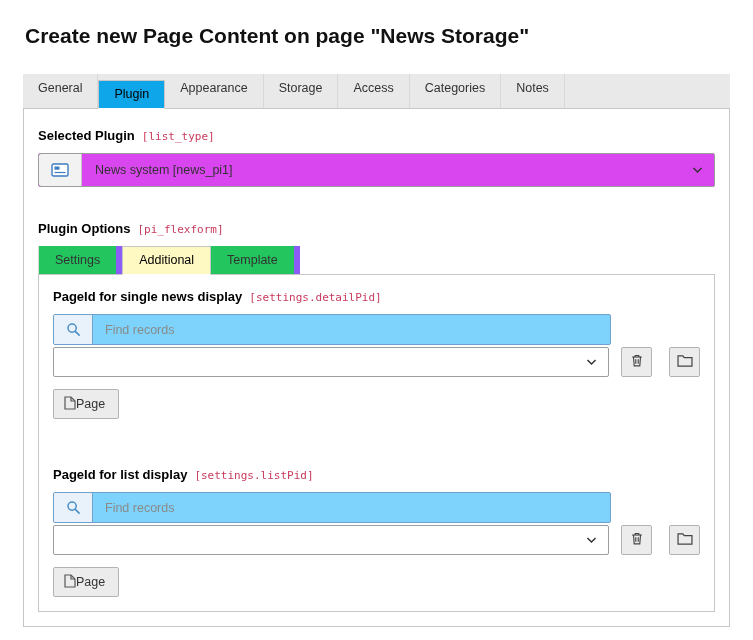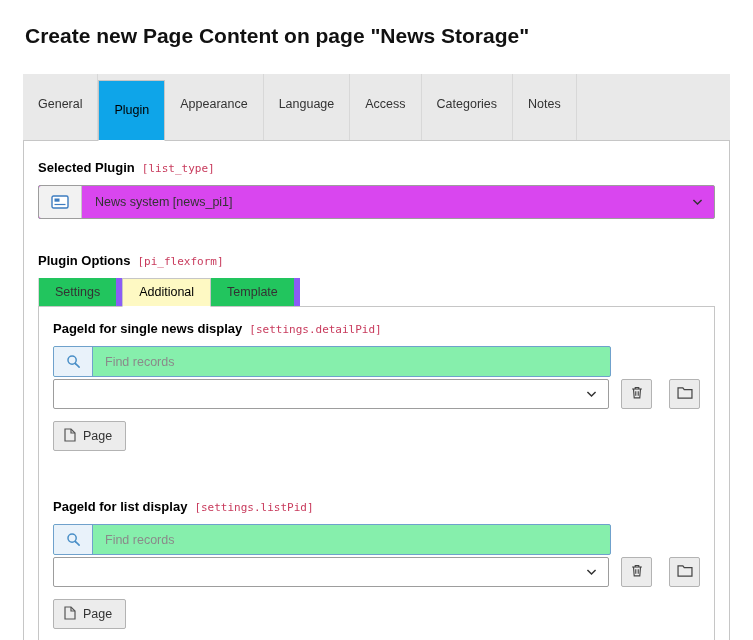--- a/index.html
+++ b/index.html
@@ -20,21 +20,21 @@
     letter-spacing: 0;
   }
 
   
   .tabbar {
     display: flex;
     background: #e9e9e9;
     border-bottom: 1px solid #c6c6c6;
   }
   .tab {
-    padding: 16px 15px;
+    padding: 0 15px;
     line-height: 28px;
     font-size: 12.5px;
     color: #333;
     border-right: 1px solid #d8d8d8;
     cursor: pointer;
     white-space: nowrap;
   }
   .tab.active {
     background: #0ea5e9;
     color: #000;
@@ -124,21 +124,21 @@
 
   .field-group + .field-group { margin-top: 48px; }
   .field-group .formlabel { margin-top: 0; }
 
   
   .searchgroup {
     display: flex;
     width: 558px; height: 31px;
     border: 1px solid #6fa1cc;
     border-radius: 2px;
-    background: #86efac;
+    background: #7dd3fc;
     overflow: hidden;
   }
   .searchgroup .saddon {
     width: 39px;
     background: #e9f2fa;
     border-right: 1px solid #6fa1cc;
     display: flex; align-items: center; justify-content: center;
   }
   .searchgroup input {
     flex: 1;
@@ -170,42 +170,42 @@
     display: flex; align-items: center; justify-content: center;
     cursor: pointer;
     padding: 0;
   }
   .iconbtn + .iconbtn { margin-left: 17px; }
 
   .pagebtn {
     margin-top: 12px;
     height: 30px;
     padding: 0 13px 0 10px;
-    display: inline-flex; align-items: center; gap: 7px;
+    display: inline-flex; align-items: center; 
     border: 1px solid #b3b3b3;
     border-radius: 2px;
     background: #ececec;
     font-size: 12.5px;
     color: #333;
     font-family: inherit;
     cursor: pointer;
   }
 </style>
 </head>
 <body>
 
 <div class="wrap">
 
   <h1 class="page-title">Create new Page Content on page "News Storage"</h1>
 
   <div class="tabbar">
     <div class="tab">General</div>
     <div class="tab active">Plugin</div>
     <div class="tab">Appearance</div>
-    <div class="tab">Language</div>
+    <div class="tab">Storage</div>
     <div class="tab">Access</div>
     <div class="tab">Categories</div>
     <div class="tab">Notes</div>
     <div class="spacer"></div>
   </div>
 
   <div class="content">
 
     <div class="formlabel">
       <strong>Selected Plugin</strong><code class="tcode">[list_type]</code>

